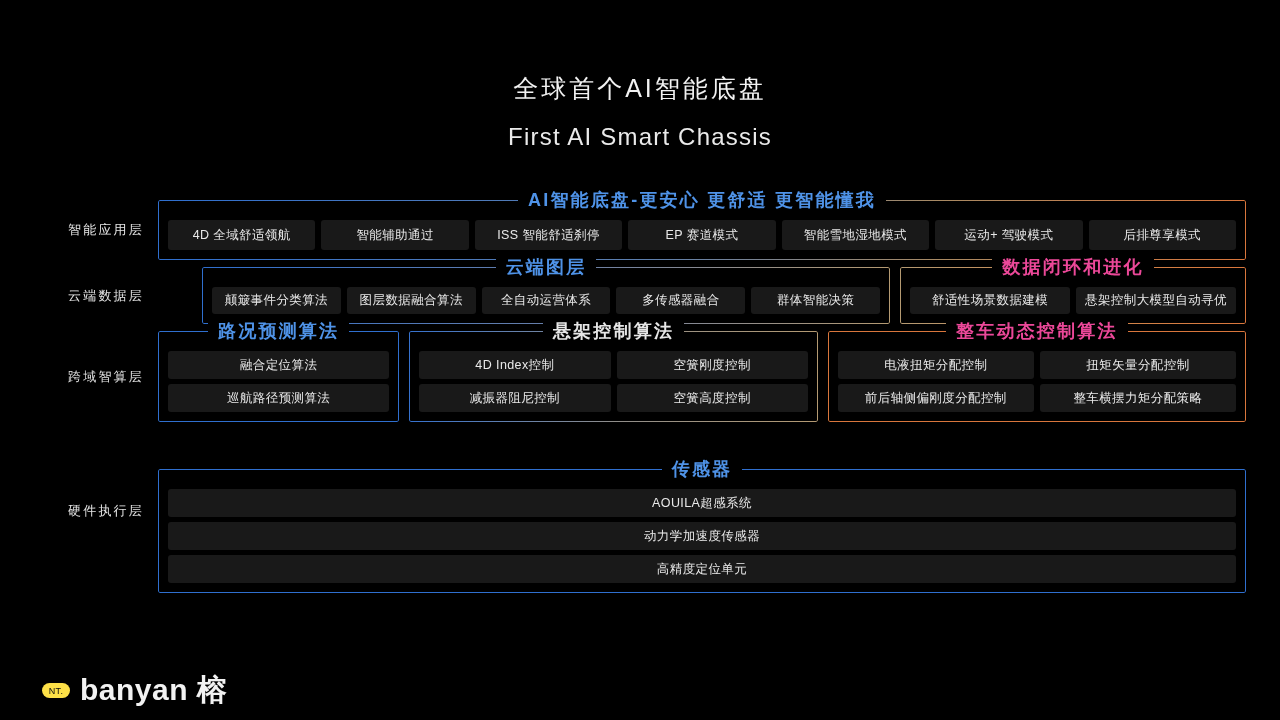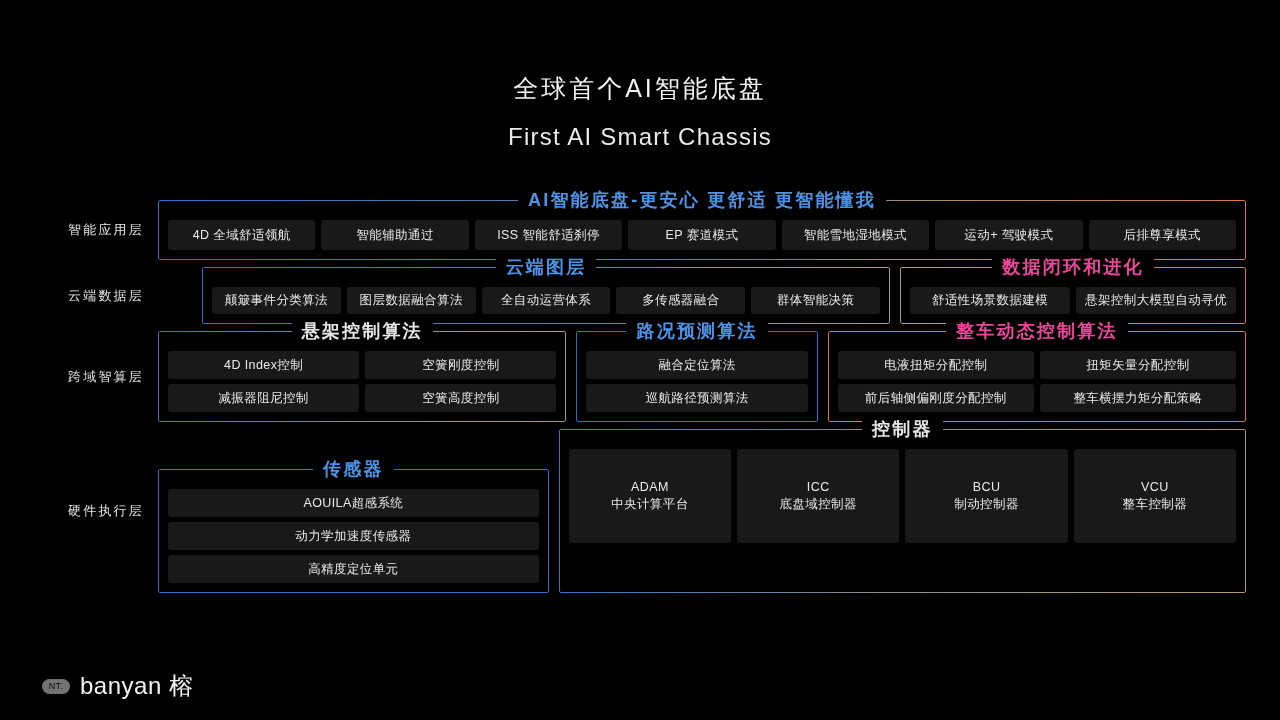--- a/index.html
+++ b/index.html
@@ -103,26 +103,26 @@
   .h2{height:27px;}
   .h3{height:28px;}
   .tall{height:94px;}
 
   
   .logo{
     position:absolute;left:42px;top:670px;
     display:flex;align-items:center;gap:10px;
   }
   .logo-pill{
-    width:28px;height:15px;border-radius:8px;background:#737373;
+    width:28px;height:15px;border-radius:8px;background:#fde047;
     display:flex;align-items:center;justify-content:center;
     font-size:9px;font-weight:normal;color:#0a0a0a;letter-spacing:.3px;
   }
   .logo-word{
-    font-size:24px;color:#f2f2f2;letter-spacing:.5px;font-weight:400;
+    font-size:30px;color:#f2f2f2;letter-spacing:.5px;font-weight:700;
   }
 </style>
 </head>
 <body>
 
 <div class="title-block">
   <div class="title-cn">全球首个AI智能底盘</div>
   <div class="title-en">First AI Smart Chassis</div>
 </div>
 
@@ -196,43 +196,43 @@
             <div class="grp-col">
               <div class="card h2">悬架控制大模型自动寻优</div>
             </div>
           </div>
         </div>
       </div>
     </div>
     <div class="layer-row">
       <div class="layer-label">跨域智算层</div>
       <div class="layer-body">
+        <div class="grp blue" style="flex: 225 1 0px;">
+          <div class="grp-title">
+            <span class="tc-blue">路况预测算法</span>
+          </div>
+          <div class="grp-inner">
+            <div class="grp-col">
+              <div class="card h3">融合定位算法</div>
+              <div class="card h3">巡航路径预测算法</div>
+            </div>
+          </div>
+        </div>
         <div class="grp tblue" style="flex: 395 1 0px;">
           <div class="grp-title">
             <span class="tc-white">悬架控制算法</span>
           </div>
           <div class="grp-inner">
             <div class="grp-col">
               <div class="card h3">4D Index控制</div>
               <div class="card h3">减振器阻尼控制</div>
             </div>
             <div class="grp-col">
               <div class="card h3">空簧刚度控制</div>
               <div class="card h3">空簧高度控制</div>
-            </div>
-          </div>
-        </div>
-        <div class="grp blue" style="flex: 225 1 0px;">
-          <div class="grp-title">
-            <span class="tc-blue">路况预测算法</span>
-          </div>
-          <div class="grp-inner">
-            <div class="grp-col">
-              <div class="card h3">融合定位算法</div>
-              <div class="card h3">巡航路径预测算法</div>
             </div>
           </div>
         </div>
         <div class="grp orange" style="flex: 405 1 0px;">
           <div class="grp-title">
             <span class="tc-orange">整车动态控制算法</span>
           </div>
           <div class="grp-inner">
             <div class="grp-col">
               <div class="card h3">电液扭矩分配控制</div>
@@ -251,43 +251,20 @@
       <div class="layer-body">
         <div class="grp blue" style="flex: 225 1 0px; margin-top: 40px;">
           <div class="grp-title">
             <span class="tc-blue">传感器</span>
           </div>
           <div class="grp-inner">
             <div class="grp-col">
               <div class="card h3">AOUILA超感系统</div>
               <div class="card h3">动力学加速度传感器</div>
               <div class="card h3">高精度定位单元</div>
-            </div>
-          </div>
-        </div>
-        <div class="grp tblue" style="flex: 405 1 0px;">
-          <div class="grp-title">
-            <span class="tc-white">控制器</span>
-          </div>
-          <div class="grp-inner">
-            <div class="grp-col">
-              <div class="card tall" style="white-space: pre-line;">ADAM
-中央计算平台</div>
-            </div>
-            <div class="grp-col">
-              <div class="card tall" style="white-space: pre-line;">ICC
-底盘域控制器</div>
-            </div>
-            <div class="grp-col">
-              <div class="card tall" style="white-space: pre-line;">BCU
-制动控制器</div>
-            </div>
-            <div class="grp-col">
-              <div class="card tall" style="white-space: pre-line;">VCU
-整车控制器</div>
             </div>
           </div>
         </div>
       </div>
     </div>
   </div>
 
 <div class="logo">
   <div class="logo-pill">NT.</div>
   <div class="logo-word">banyan 榕</div>

